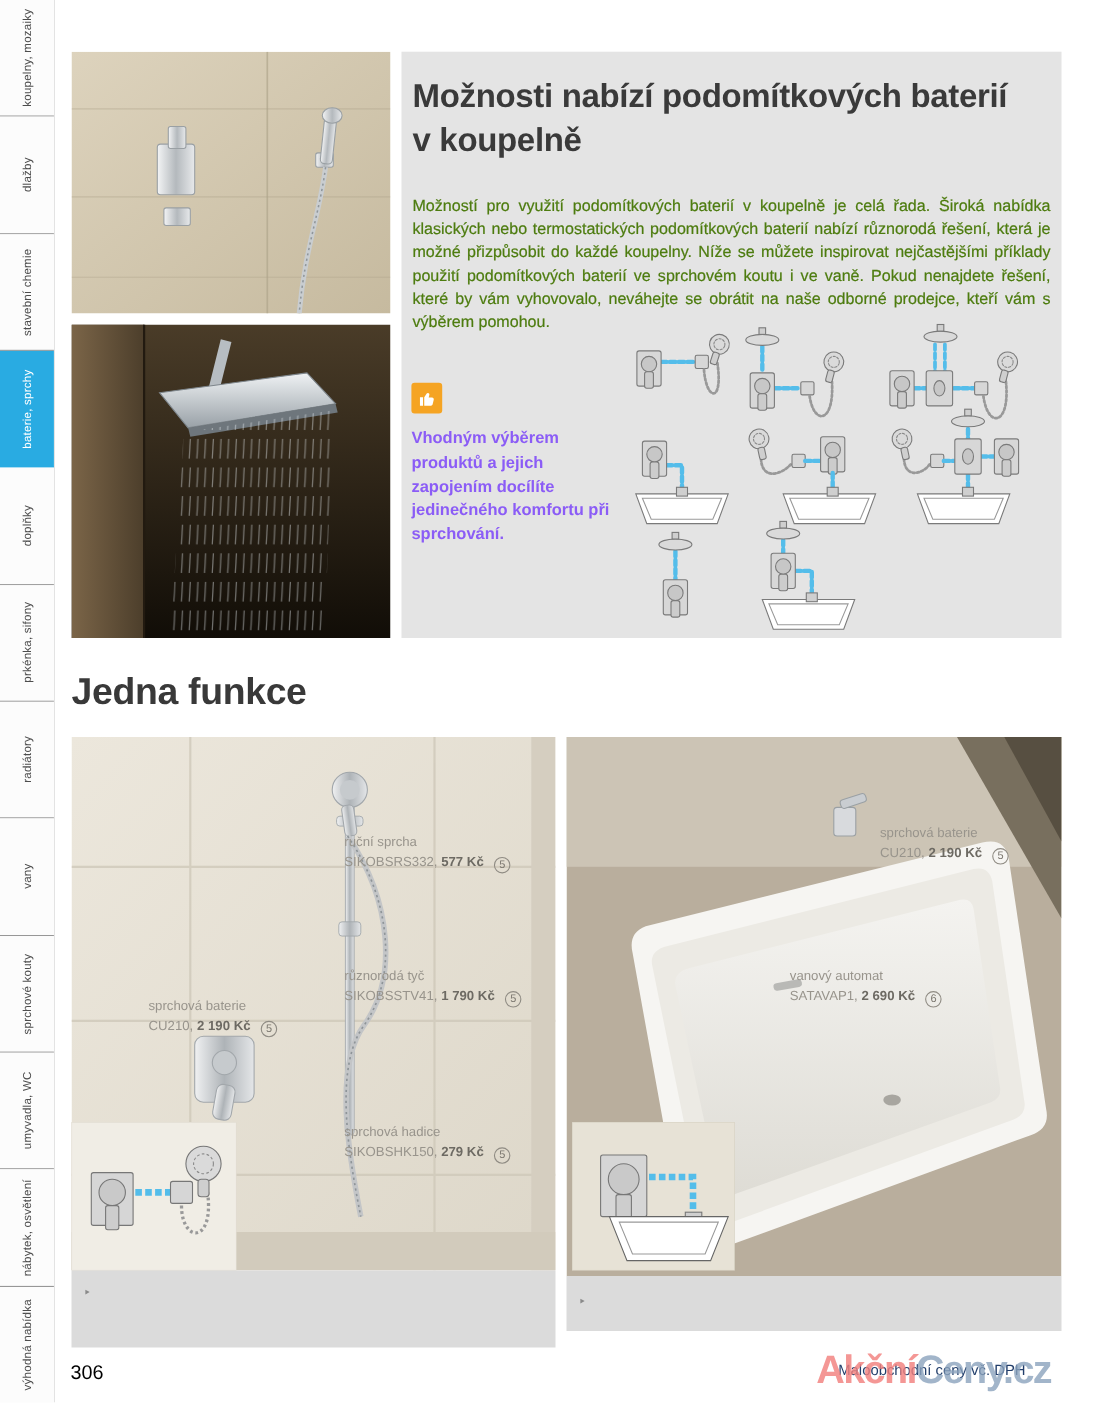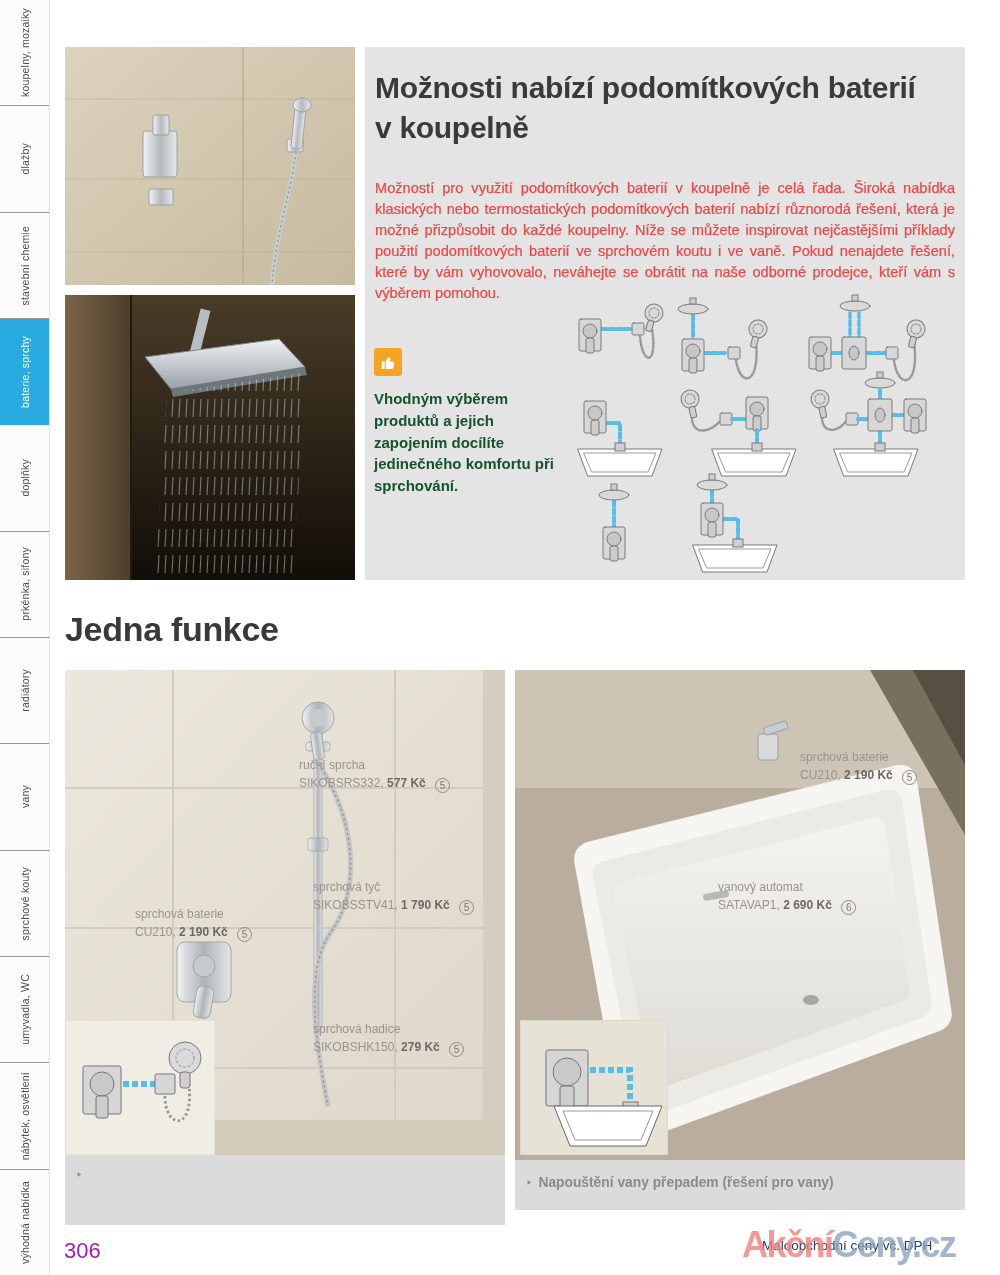--- a/index.html
+++ b/index.html
@@ -12,24 +12,24 @@
 .tab:last-child{border-bottom:none}
 .tab span{writing-mode:vertical-rl;transform:rotate(180deg);font-size:10.5px;color:#4d4d4d;white-space:nowrap;letter-spacing:.2px}
 .tab.active{background:#29abe2;border-bottom:1px solid #29abe2}
 .tab.active span{color:#fff}
 
 
 .photo-top{position:absolute;left:65px;top:47px;width:290px;height:238px}
 .photo-mid{position:absolute;left:65px;top:295px;width:290px;height:285px}
 .gray-panel{position:absolute;left:365px;top:47px;width:600px;height:533px;background:#e4e4e4}
 .intro-title{position:absolute;left:375px;top:68px;width:565px;font-size:30px;font-weight:bold;color:#3a3a3a;line-height:1.32;letter-spacing:-.3px}
-.intro-par{position:absolute;left:375px;top:178px;width:580px;font-size:14.6px;color:#ef4444;line-height:1.44;text-align:justify;font-weight:bold;-webkit-text-stroke:.2px}
+.intro-par{position:absolute;left:375px;top:178px;width:580px;font-size:14.6px;color:#4d7c0f;line-height:1.44;text-align:justify;font-weight:bold;-webkit-text-stroke:.2px}
 .intro-par{font-weight:normal}
 .tip-icon{position:absolute;left:374px;top:348px;width:28px;height:28px;background:#f5a423;border-radius:3px;display:flex;align-items:center;justify-content:center}
-.tip-text{position:absolute;left:374px;top:388px;width:185px;font-size:15px;font-weight:bold;color:#14532d;line-height:1.45}
+.tip-text{position:absolute;left:374px;top:388px;width:185px;font-size:15px;font-weight:bold;color:#8b5cf6;line-height:1.45}
 .diagrams{position:absolute;left:562px;top:293px;width:400px;height:284px}
 
 
 .section-h{position:absolute;left:65px;top:610px;font-size:34px;font-weight:bold;color:#393939;letter-spacing:-.3px}
 
 
 .photo-left{position:absolute;left:65px;top:670px;width:440px;height:485px}
 .photo-right{position:absolute;left:515px;top:670px;width:450px;height:490px}
 .inset{position:absolute;z-index:3}
 .inset-left{left:65px;top:1020px;width:150px;height:135px}
@@ -38,21 +38,21 @@
 .plabel{position:absolute;font-size:12px;color:#98948c;line-height:1.5;z-index:4;white-space:nowrap}
 .plabel .price{font-weight:bold;color:#6d6a63}
 .badge{display:inline-block;width:15px;height:15px;border:1.2px solid #8f8b83;border-radius:50%;font-size:10px;line-height:13px;text-align:center;color:#7c7870;margin-left:6px;vertical-align:-2px;font-weight:normal}
 
 .caption{position:absolute;background:#dbdbdb;color:#8a8a8a;font-weight:bold;font-size:13.8px;line-height:1.5;display:flex;z-index:5}
 .caption .bullet{margin:1px 7px 0 0;font-size:12px}
 .caption-left{left:65px;top:1155px;width:440px;height:70px;padding:10px 12px}
 .caption-right{left:515px;top:1160px;width:450px;height:50px;padding:13px 12px}
 
 
-.pagenum{position:absolute;left:64px;top:1238px;font-size:22px;color:#a21caf}
+.pagenum{position:absolute;left:64px;top:1238px;font-size:18px;color:#000000}
 .pricenote{position:absolute;left:762px;top:1238px;font-size:13.5px;font-weight:normal;color:#223e6b;z-index:1;white-space:nowrap}
 .watermark{position:absolute;left:742px;top:1224px;font-size:36px;font-weight:bold;letter-spacing:-1.5px;z-index:2;white-space:nowrap}
 .watermark .wa{color:rgba(241,128,126,.82)}
 .watermark .wc{color:rgba(139,163,189,.8)}
 </style>
 </head>
 <body>
 
 <nav class="sidebar">
   <div class="tab">
@@ -332,28 +332,28 @@
   <rect width="148" height="135" fill="#e7e2d6" stroke="#d6d0c2"></rect>
   <rect x="26" y="30" width="42" height="56" rx="2" fill="#d6d6d6" stroke="#777"></rect>
   <circle cx="47" cy="52" r="14" fill="#c9c9c9" stroke="#777"></circle>
   <rect x="40" y="66" width="14" height="26" rx="2" fill="#cdcdcd" stroke="#777"></rect>
   <path d="M70 50 L110 50 L110 86" fill="none" stroke="#54bdea" stroke-width="6" stroke-dasharray="6 3"></path>
   <rect x="103" y="82" width="15" height="11" fill="#cfcfcf" stroke="#777"></rect>
   <polygon points="34,86 142,86 126,126 50,126" fill="#fff" stroke="#666"></polygon>
   <polygon points="43,91 133,91 121,120 55,120" fill="none" stroke="#999"></polygon>
 </svg>
 
-<div class="plabel" style="left:299px;top:756px">
+<div class="plabel" style="left:313px;top:756px">
   <span>ruční sprcha</span><br>
   <span>SIKOBSRS332,</span>
   <span class="price">577 Kč</span>
   <span class="badge">5</span>
 </div>
 <div class="plabel" style="left:313px;top:878px">
-  <span>sprchová tyč</span><br>
+  <span>různorodá tyč</span><br>
   <span>SIKOBSSTV41,</span>
   <span class="price">1 790 Kč</span>
   <span class="badge">5</span>
 </div>
 <div class="plabel" style="left:135px;top:905px">
   <span>sprchová baterie</span><br>
   <span>CU210,</span>
   <span class="price">2 190 Kč</span>
   <span class="badge">5</span>
 </div>
@@ -375,20 +375,19 @@
   <span>SATAVAP1,</span>
   <span class="price">2 690 Kč</span>
   <span class="badge">6</span>
 </div>
 
 <div class="caption caption-left">
   <span class="bullet">‣</span>
 </div>
 <div class="caption caption-right">
   <span class="bullet">‣</span>
-  <span>Napouštění vany přepadem (řešení pro vany)</span>
 </div>
 
 <div class="pagenum">306</div>
 <div class="pricenote">Maloobchodní ceny vč. DPH</div>
 <div class="watermark">
   <span class="wa">Akční</span><span class="wc">Ceny.cz</span>
 </div>
 
 </body></html>

